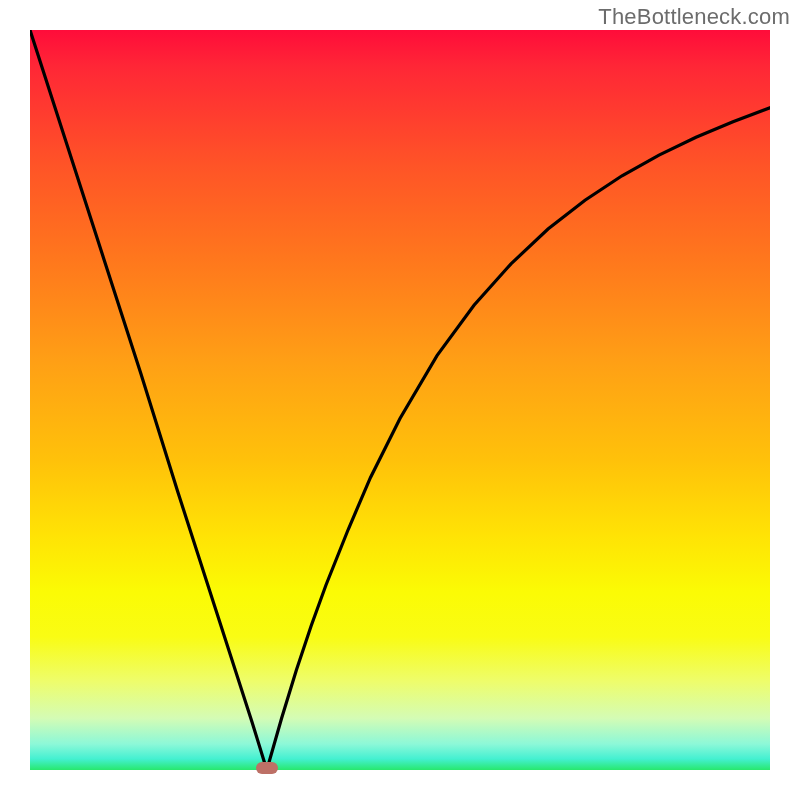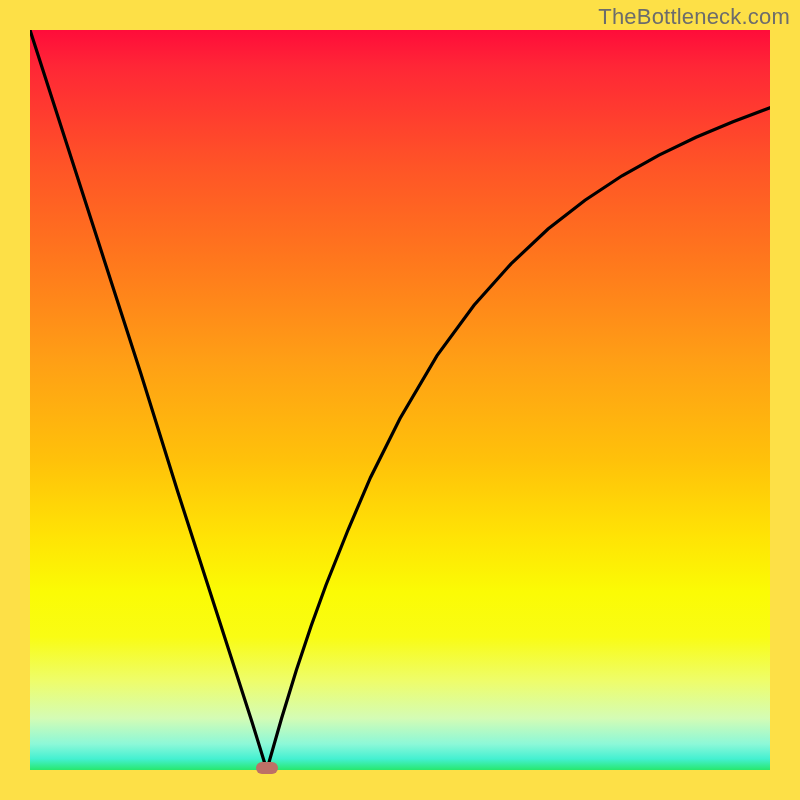--- a/index.html
+++ b/index.html
@@ -8,21 +8,21 @@
     width: 800px;
     height: 800px;
     background: #000000;
     overflow: hidden;
     font-family: Arial, Helvetica, sans-serif;
   }
   .container {
     position: relative;
     width: 800px;
     height: 800px;
-    background: #fde047;
+    background: #ffffff;
   }
   .plot-area {
     position: absolute;
     left: 30px;
     top: 30px;
     width: 740px;
     height: 740px;
     background: linear-gradient(to bottom,
       #ff0c3a 0%,
       #ff2736 5%,

